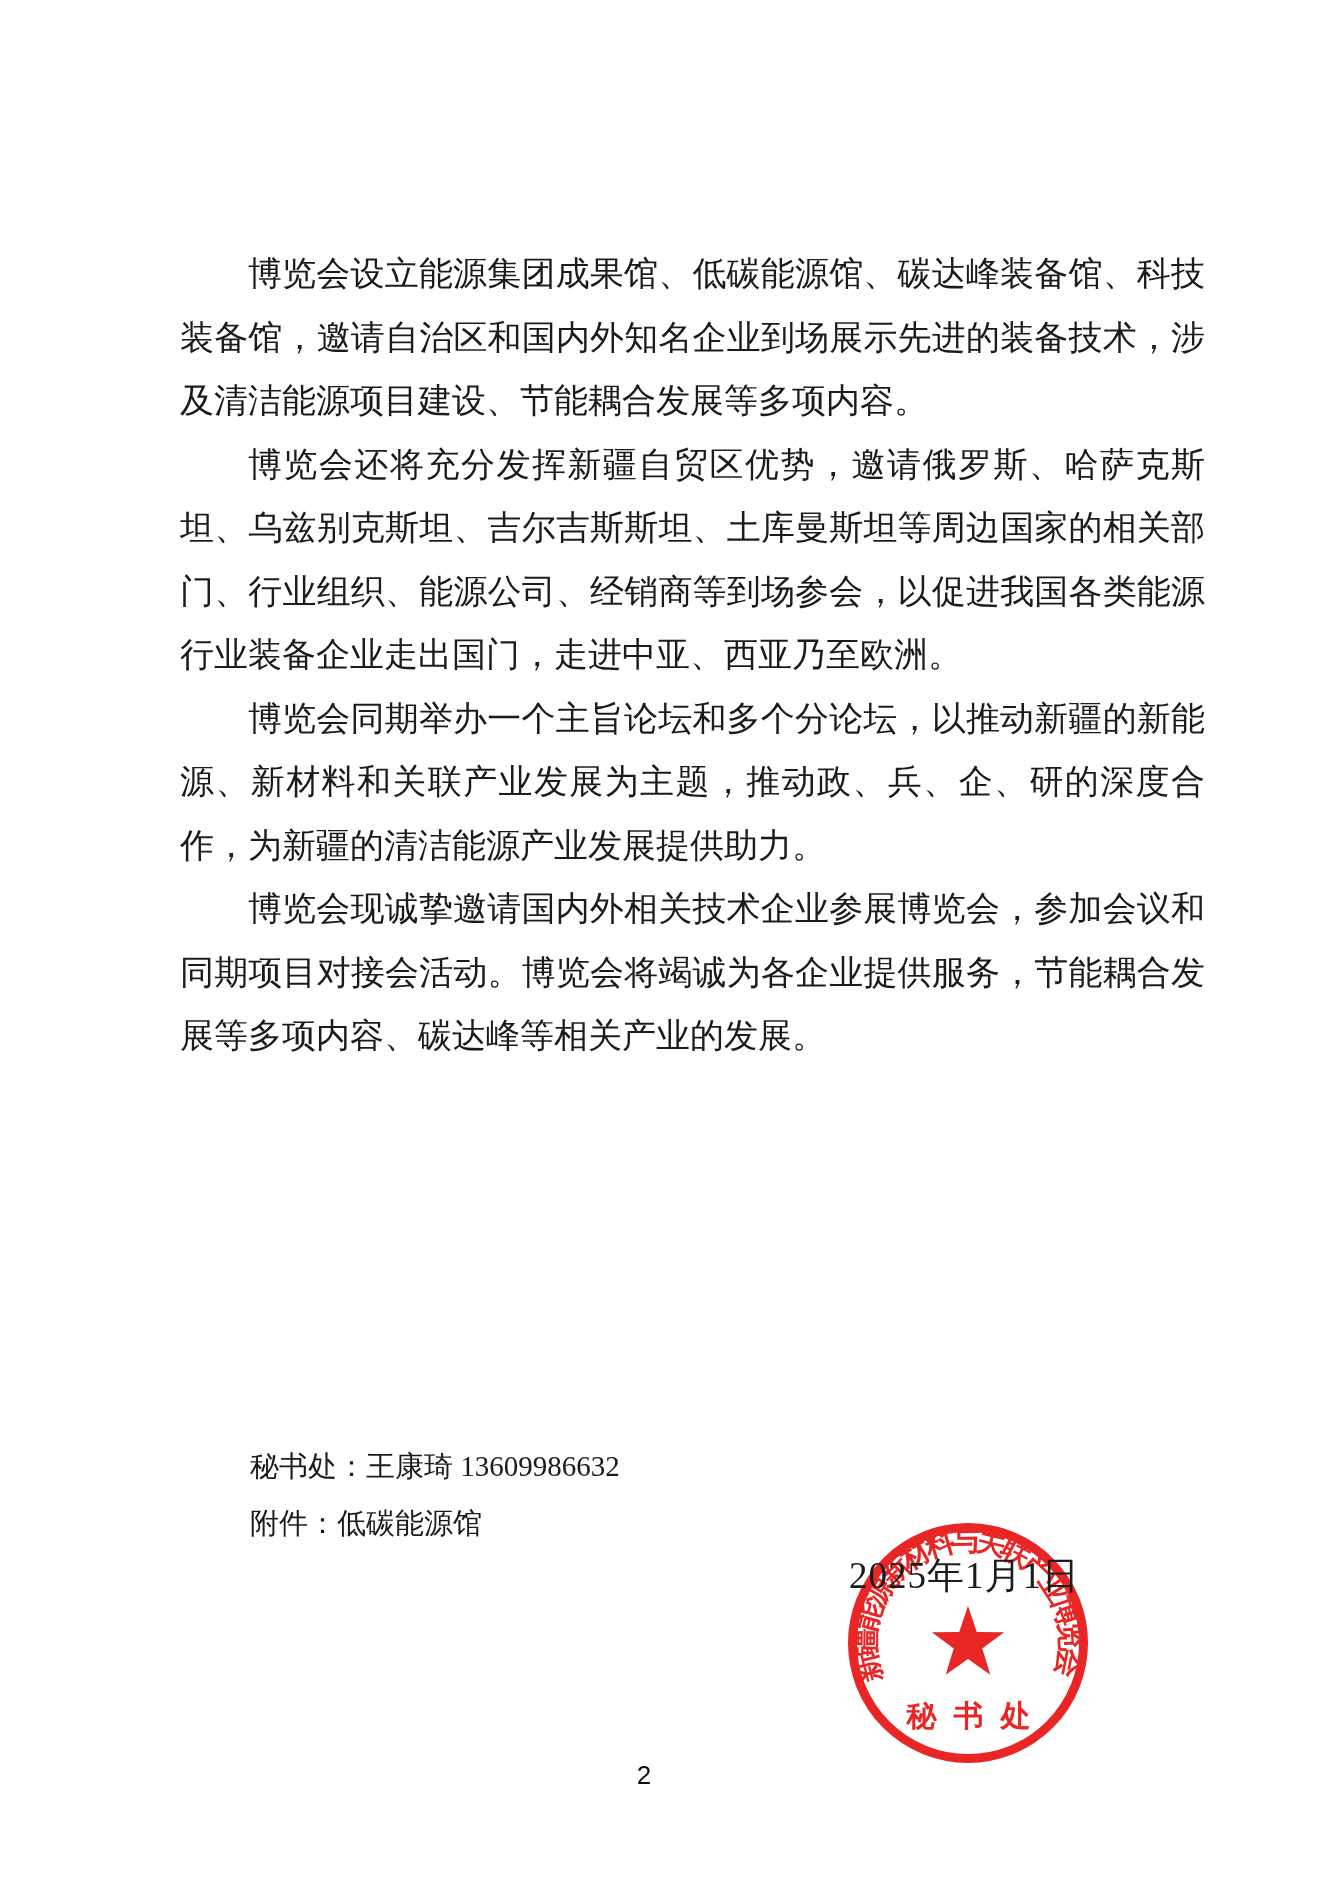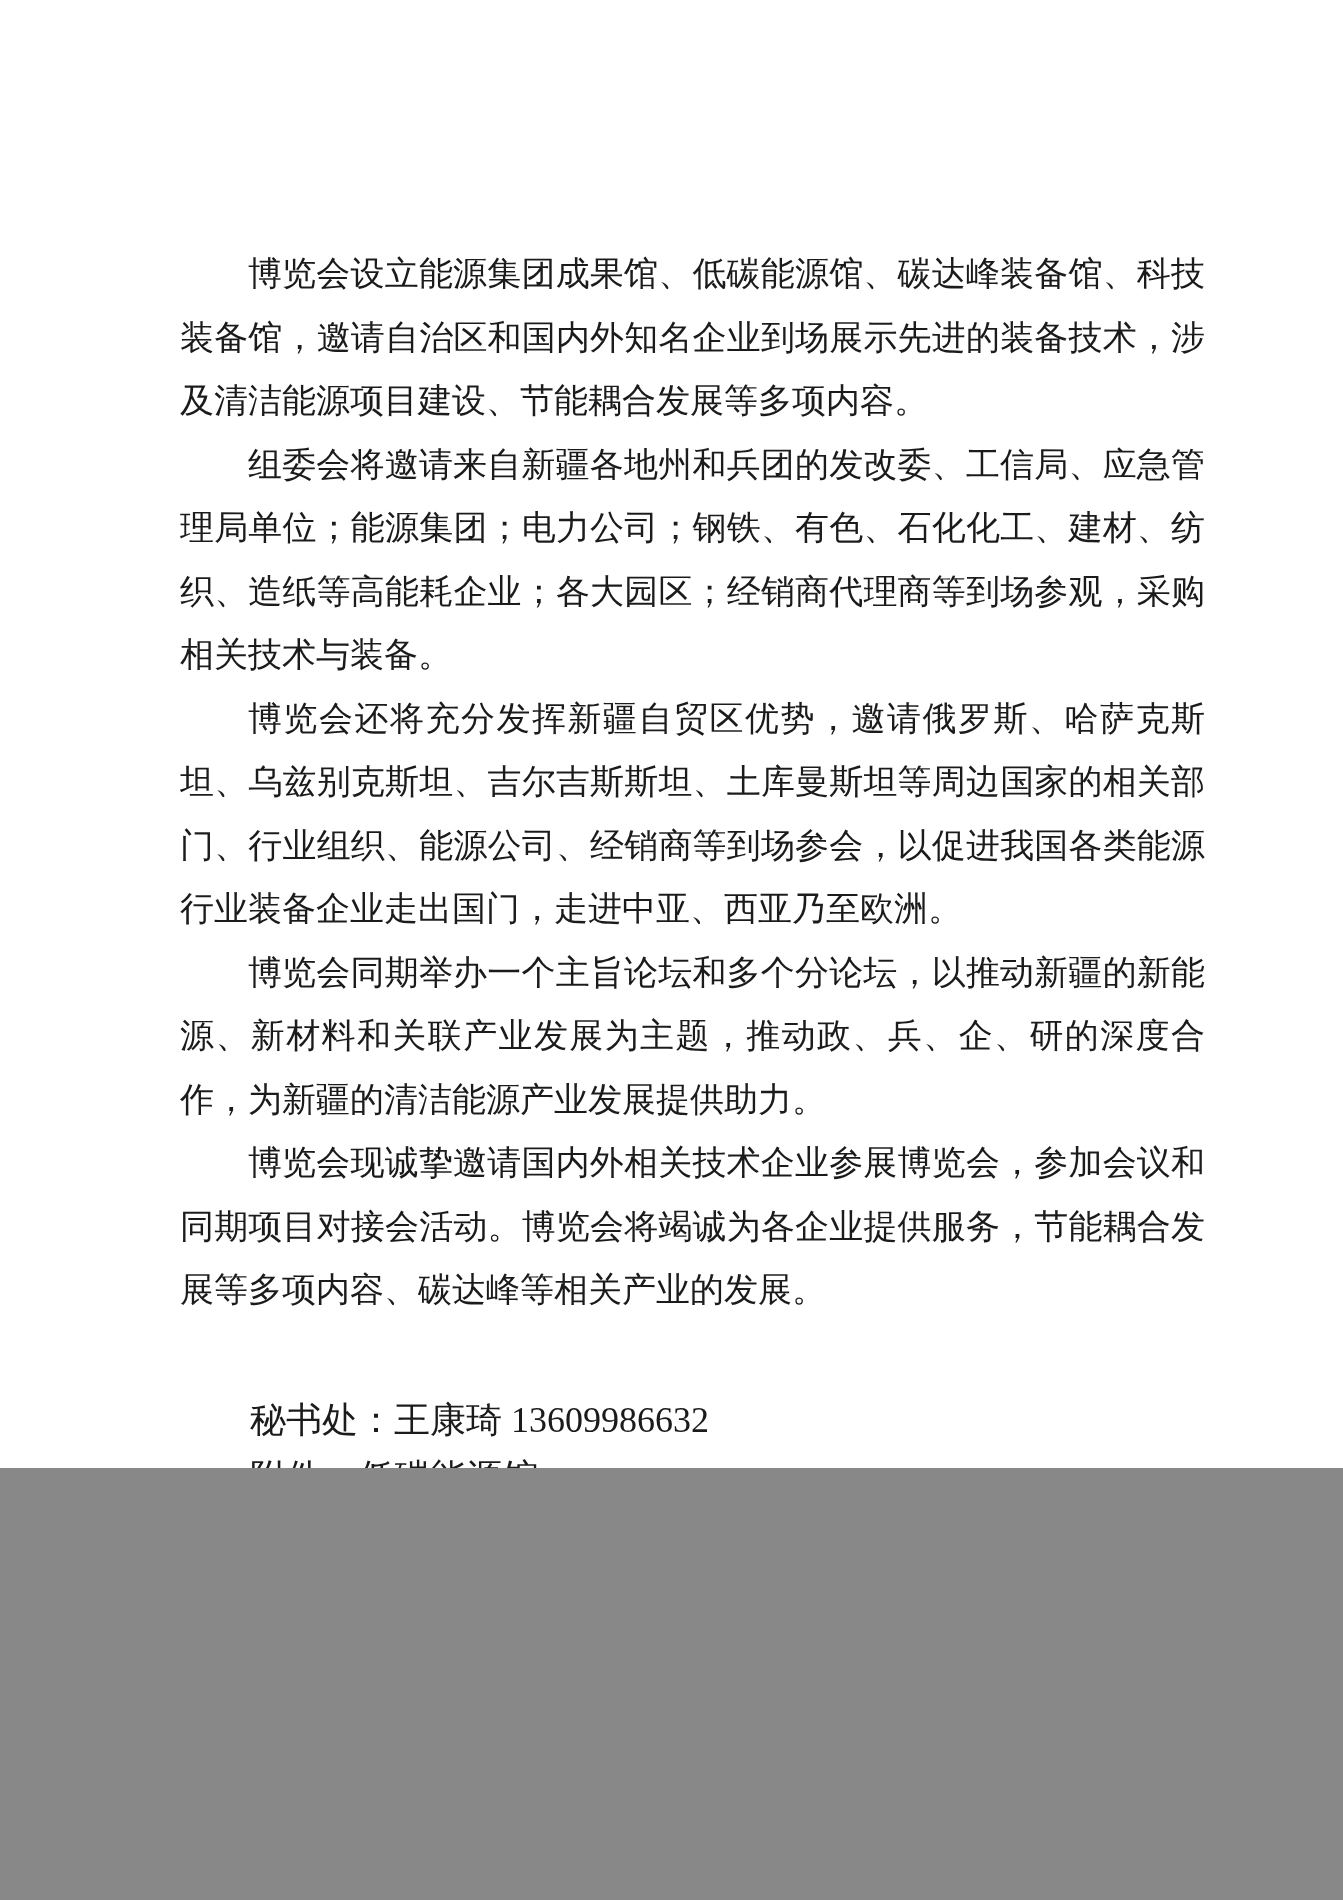--- a/index.html
+++ b/index.html
@@ -2,41 +2,41 @@
 <html style="--stamp-red: #e81616; --ink: #1b1b1b;"><head>
 <meta charset="utf-8">
 <style>
   :root{
     --stamp-red:#e81616;
     --ink:#1b1b1b;
   }
   html,body{margin:0;padding:0;background:#888;}
   .page{
     position:relative;
-    width:1343px;height:1468px;
+    width:1343px;height:1900px;
     margin:0 auto;
     background:#ffffff;
     overflow:hidden;
     font-family:"Liberation Serif","DejaVu Serif",serif;
     color:var(--ink);
   }
   .body-text{
     position:absolute;
     left:180px;top:242px;width:1025px;
     font-size:34px;line-height:63.5px;
     text-align:justify;
   }
   .body-text .para{
     margin:0;
     text-indent:68px;
   }
   .contact-block{
     position:absolute;
-    left:180px;top:1392px;width:1025px;
-    font-size:36px;line-height:57px;
+    left:180px;top:1438px;width:1025px;
+    font-size:29px;line-height:57px;
   }
   .contact-block .contact-line{
     padding-left:70px;
   }
   .date-line{
     position:absolute;
     left:849px;top:1556px;
     font-size:37px;line-height:1.1;
     letter-spacing:1px;
     z-index:3;
@@ -71,21 +71,20 @@
     color:#111;
   }
 </style>
 </head>
 <body>
 
 <div class="page">
 
   <div class="body-text">
       <div class="para">博览会设立能源集团成果馆、低碳能源馆、碳达峰装备馆、科技装备馆，邀请自治区和国内外知名企业到场展示先进的装备技术，涉及清洁能源项目建设、节能耦合发展等多项内容。</div>
-      <div class="para">组委会将邀请来自新疆各地州和兵团的发改委、工信局、应急管理局单位；能源集团；电力公司；钢铁、有色、石化化工、建材、纺织、造纸等高能耗企业；各大园区；经销商代理商等到场参观，采购相关技术与装备。</div>
       <div class="para">博览会还将充分发挥新疆自贸区优势，邀请俄罗斯、哈萨克斯坦、乌兹别克斯坦、吉尔吉斯斯坦、土库曼斯坦等周边国家的相关部门、行业组织、能源公司、经销商等到场参会，以促进我国各类能源行业装备企业走出国门，走进中亚、西亚乃至欧洲。</div>
       <div class="para">博览会同期举办一个主旨论坛和多个分论坛，以推动新疆的新能源、新材料和关联产业发展为主题，推动政、兵、企、研的深度合作，为新疆的清洁能源产业发展提供助力。</div>
       <div class="para">博览会现诚挚邀请国内外相关技术企业参展博览会，参加会议和同期项目对接会活动。博览会将竭诚为各企业提供服务，节能耦合发展等多项内容、碳达峰等相关产业的发展。</div>
     </div>
 
   <div class="contact-block">
       <div class="contact-line">秘书处：王康琦 13609986632</div>
       <div class="contact-line">附件：低碳能源馆</div>
     </div>
 

